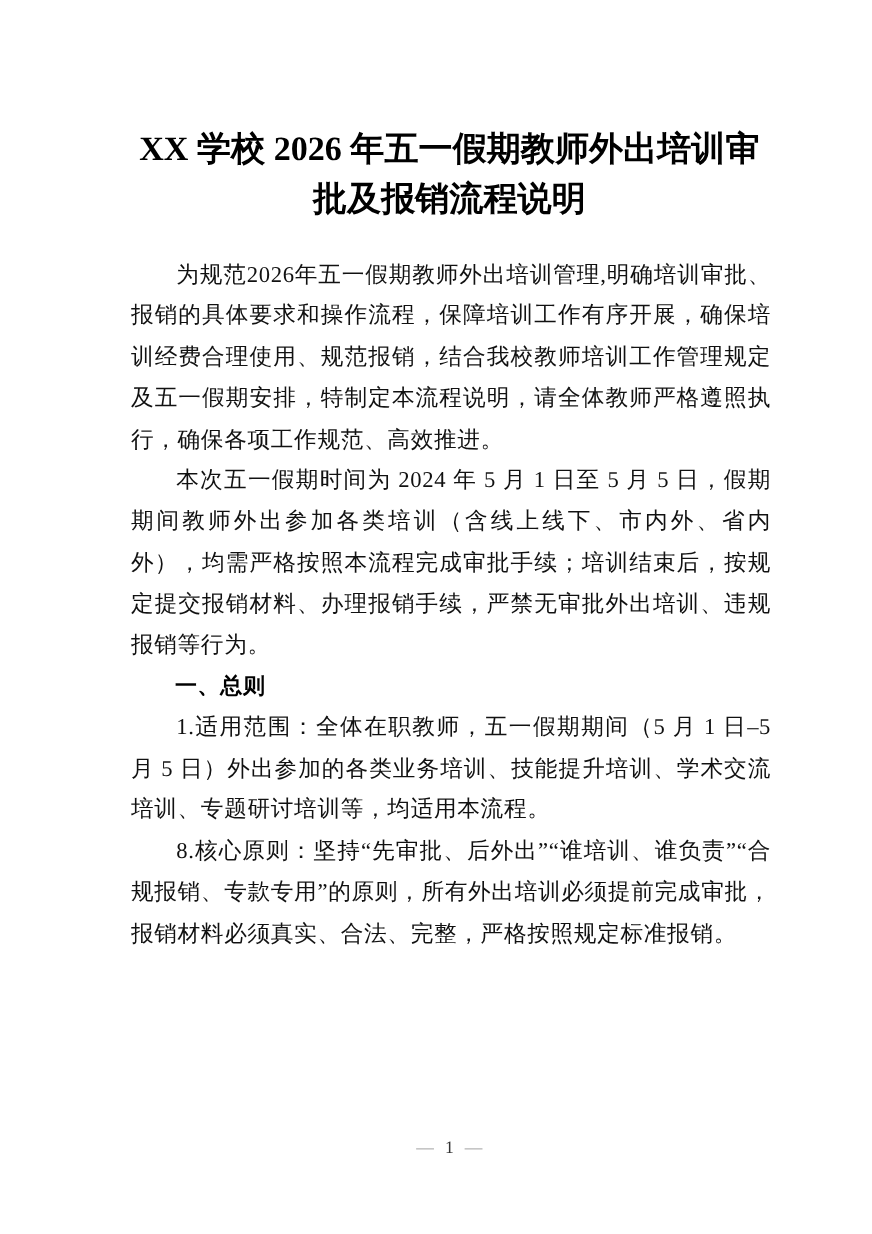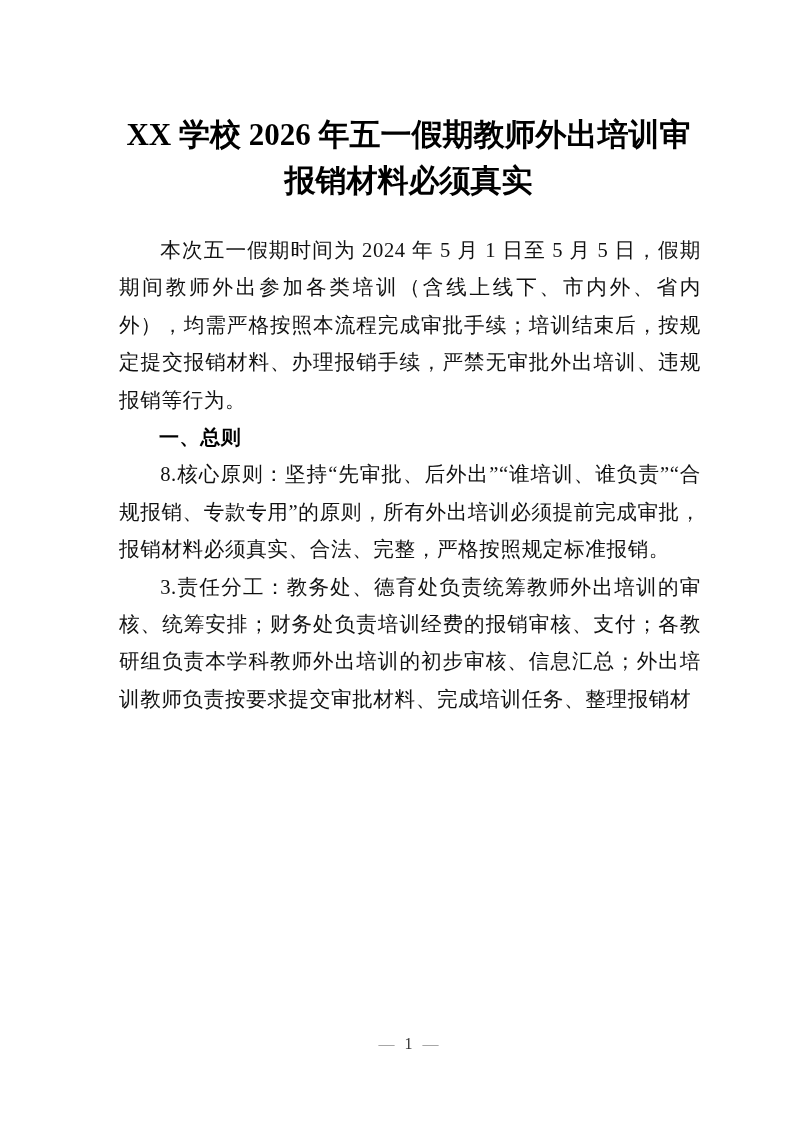--- a/index.html
+++ b/index.html
@@ -32,28 +32,29 @@
     font-size: 16px; color: #333;
   }
   .footer .dash { color: #999; }
 </style>
 </head>
 <body>
 
 <div class="page">
   <h1 class="title">
     <div>XX 学校 2026 年五一假期教师外出培训审</div>
-    <div>报销材料必须真实</div>
+    <div>批及报销流程说明</div>
   </h1>
 
   <div class="body">
+    <p>为规范2026年五一假期教师外出培训管理,明确培训审批、报销的具体要求和操作流程，保障培训工作有序开展，确保培训经费合理使用、规范报销，结合我校教师培训工作管理规定及五一假期安排，特制定本流程说明，请全体教师严格遵照执行，确保各项工作规范、高效推进。</p>
     <p>本次五一假期时间为 2024 年 5 月 1 日至 5 月 5 日，假期期间教师外出参加各类培训（含线上线下、市内外、省内外），均需严格按照本流程完成审批手续；培训结束后，按规定提交报销材料、办理报销手续，严禁无审批外出培训、违规报销等行为。</p>
     <h2>一、总则</h2>
+    <p>1.适用范围：全体在职教师，五一假期期间（5 月 1 日–5 月 5 日）外出参加的各类业务培训、技能提升培训、学术交流培训、专题研讨培训等，均适用本流程。</p>
     <p>8.核心原则：坚持“先审批、后外出”“谁培训、谁负责”“合规报销、专款专用”的原则，所有外出培训必须提前完成审批，报销材料必须真实、合法、完整，严格按照规定标准报销。</p>
-    <p>3.责任分工：教务处、德育处负责统筹教师外出培训的审核、统筹安排；财务处负责培训经费的报销审核、支付；各教研组负责本学科教师外出培训的初步审核、信息汇总；外出培训教师负责按要求提交审批材料、完成培训任务、整理报销材</p>
   </div>
 
   <div class="footer">
     <span class="dash">—</span>
     <span style="margin:0 6px;">1</span>
     <span class="dash">—</span>
   </div>
 </div>
 
 </body></html>

